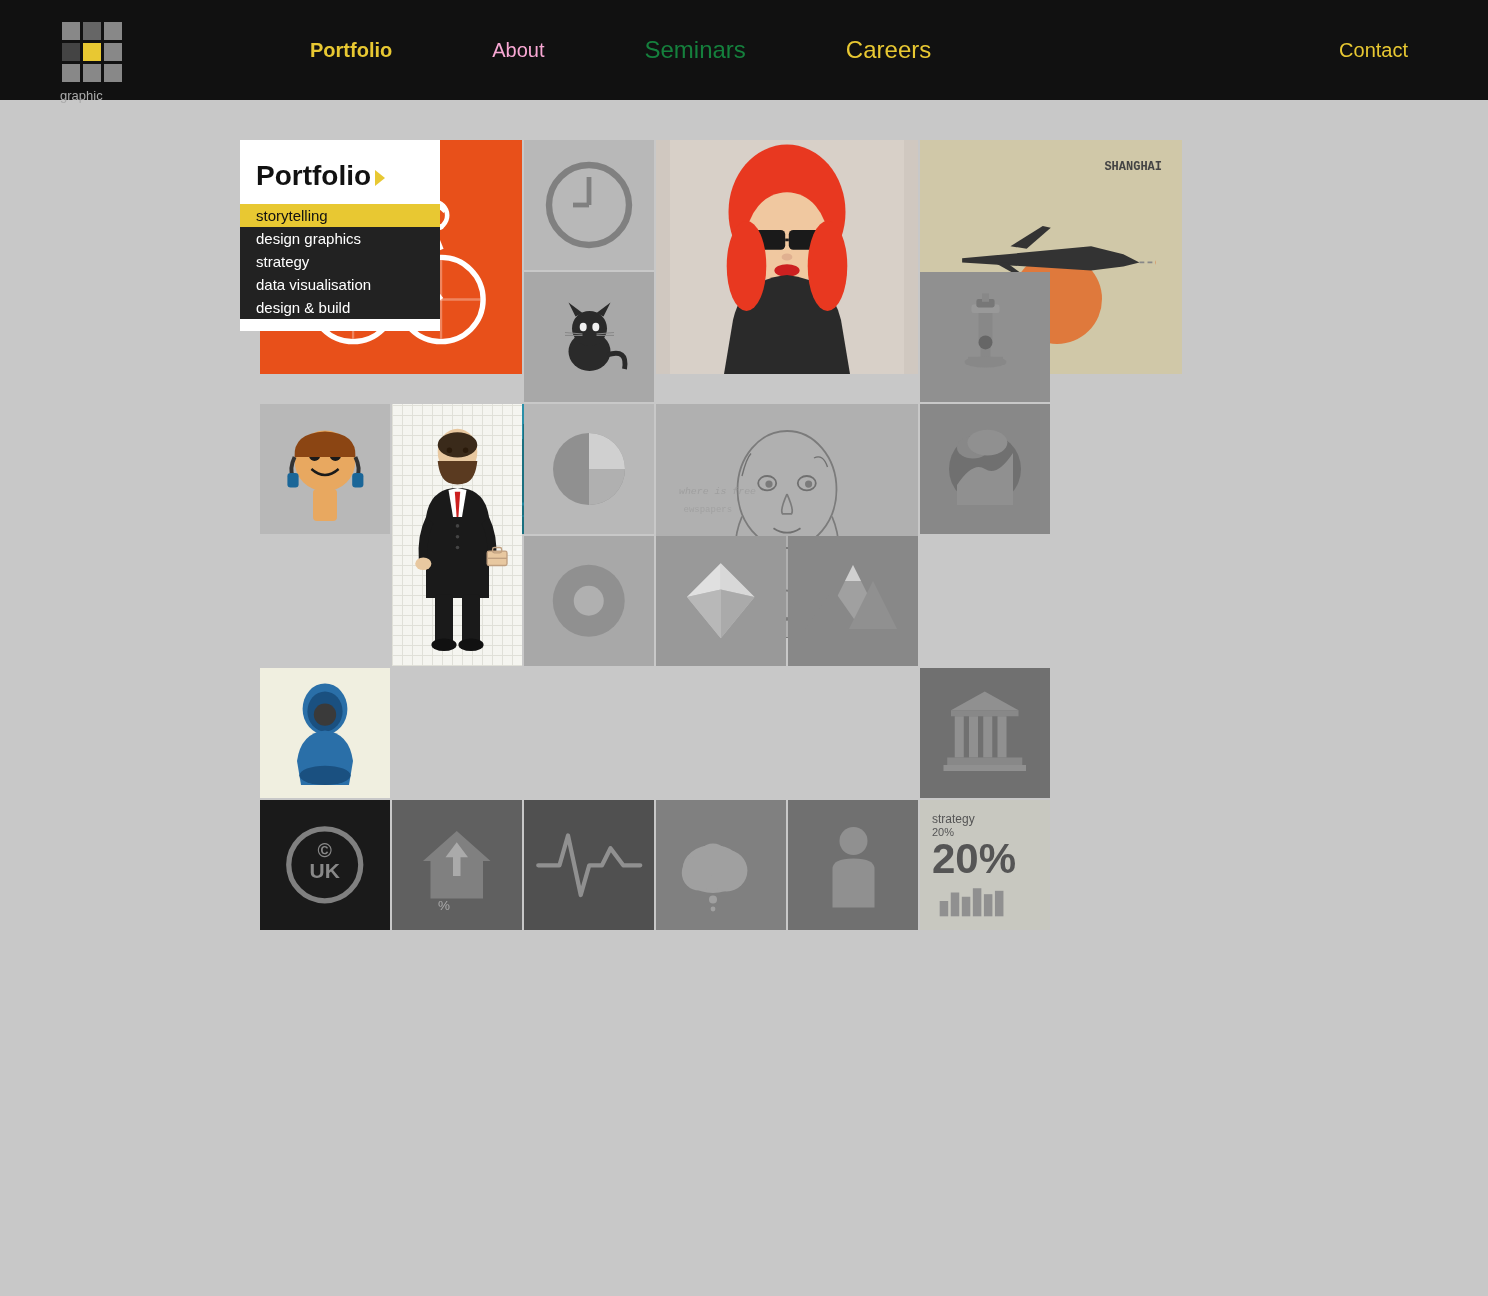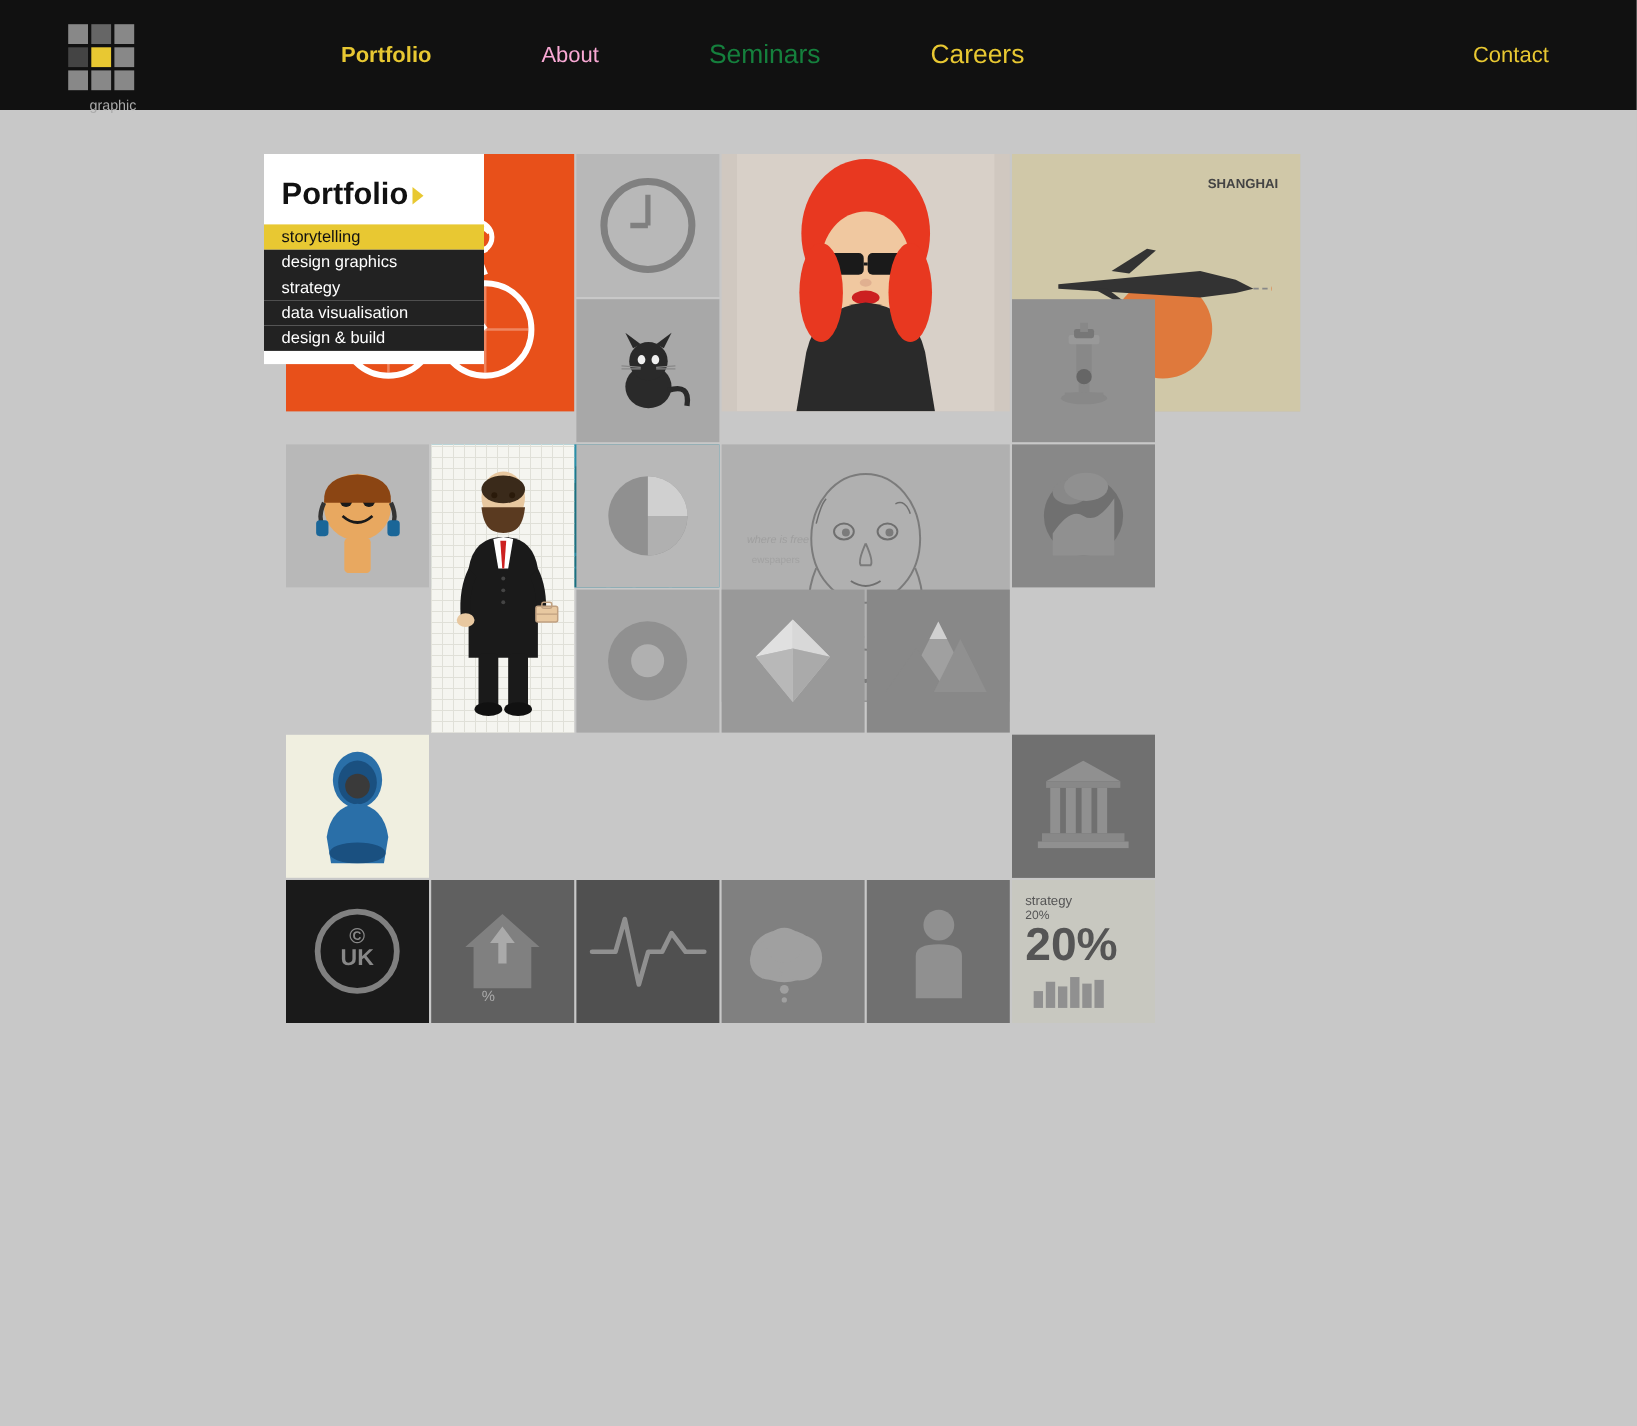--- a/index.html
+++ b/index.html
@@ -10,21 +10,21 @@
       background: #111;
       height: 100px;
       display: flex;
       align-items: center;
       padding: 0 60px;
       position: relative;
     }
     .logo-area {
       display: flex;
       flex-direction: column;
-      align-items: flex-end;
+      align-items: flex-start;
       position: absolute;
       left: 60px;
       top: 20px;
     }
     .logo-text {
       color: #aaa;
       font-size: 13px;
       margin-top: 4px;
       text-align: center;
     }
@@ -105,21 +105,21 @@
     }
 
     .grid-cell {
       width: 130px;
       height: 130px;
       overflow: hidden;
       position: relative;
     }
 
     
-    .span-2c-2r { grid-column: span 2; grid-row: span 2; width: 262px; height: 234px; }
+    .span-2c-2r { grid-column: span 2; grid-row: span 2; width: 262px; height: 234px; font-family: Liberation Mono, monospace; }
     .span-2c-1r { grid-column: span 2; grid-row: span 1; width: 262px; height: 130px; }
     .span-1c-2r { grid-column: span 1; grid-row: span 2; width: 130px; height: 262px; }
     .cell-gray-light { background: #b8b8b8; }
     .cell-gray-med { background: #a8a8a8; }
 
     
     .cell-content {
       width: 100%;
       height: 100%;
       display: flex;

